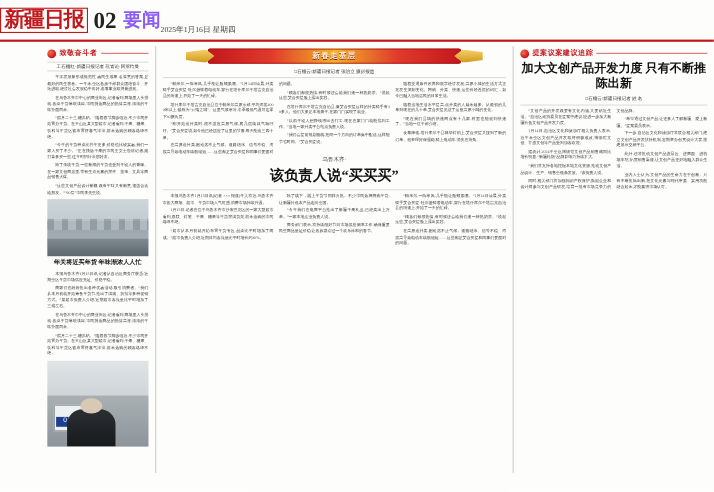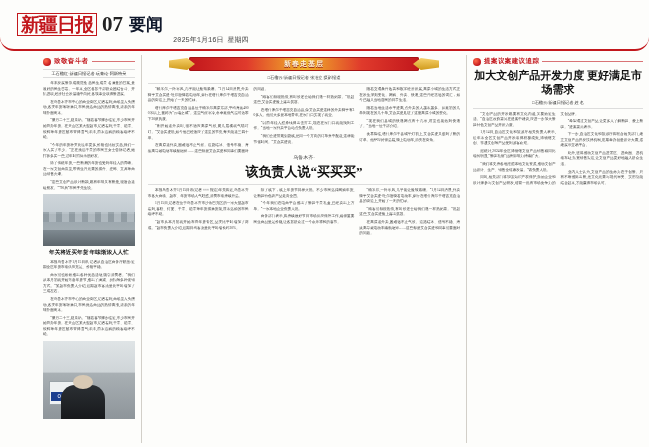--- a/index.html
+++ b/index.html
@@ -6,37 +6,37 @@
   body{
     width:649px;height:447px;overflow:hidden;
     background:#ffffff;
     font-family:"Liberation Serif", serif;
     color:#111;
   }
   .page{position:relative;width:649px;height:447px;background:#fdfdfb;}
 
   
   .masthead{
-    position:relative;height:51px;border-bottom:2px solid #c2171c;
-    display:flex;align-items:center;padding:0 17px;box-sizing:border-box;border-radius:14px;
+    position:relative;height:38px;border-bottom:2px solid #c2171c;
+    display:flex;align-items:center;padding:0 0;box-sizing:border-box;
   }
   .logo{
     font-family:"Liberation Serif", serif;
     font-weight:bold;font-size:19px;letter-spacing:-1px;
     color:#c2171c;white-space:nowrap;
     border:1px solid #c2171c;padding:1px 3px;line-height:1;
   }
   .pagenum{
     font-size:21px;font-weight:bold;color:#222;margin-left:5px;line-height:1;
   }
   .section-name{
-    font-size:17px;font-weight:bold;color:#0f172a;margin-left:6px;line-height:1;
+    font-size:17px;font-weight:bold;color:#8b5cf6;margin-left:6px;line-height:1;
   }
   .masthead-date{
-    font-size:7px;color:#444;margin-left:10px;align-self:flex-end;margin-bottom:4px;font-family:Liberation Mono, monospace;
+    font-size:7px;color:#444;margin-left:0;align-self:flex-end;margin-bottom:4px;
   }
 
   
   .body{
     position:relative;display:flex;height:396px;box-sizing:border-box;
     padding:4px 6px 4px 6px;gap:6px;margin-left:37px;
   }
   .col{box-sizing:border-box;}
   .col-left{width:100px;}
   .col-mid{width:340px;}
@@ -169,21 +169,21 @@
   
   .hr-thin{border-top:1px solid #ddd;margin:3px 0;}
 </style>
 </head>
 <body>
 
 <div class="page">
 
   <div class="masthead">
     <div class="logo">新疆日报</div>
-    <div class="pagenum">07</div>
+    <div class="pagenum">02</div>
     <div class="section-name">要闻</div>
     <div class="masthead-date">2025年1月16日 星期四</div>
   </div>
 
   <div class="body">
 
     <div class="col col-left">
       <div class="redbanner">
         <div class="dot"></div>
         <div class="txt">致敬奋斗者</div>
@@ -264,21 +264,21 @@
 
     <div class="vrule"></div>
 
     <div class="col col-right">
       <div class="redbanner" style="justify-content:center">
         <div class="dot"></div>
         <div class="txt">提案议案建议追踪</div>
         <div class="rule"></div>
       </div>
 
-      <div class="hl-right">加大文创产品开发力度 更好满足市场需求</div>
+      <div class="hl-right">加大文创产品开发力度 只有不断推陈出新</div>
       <div class="byline">□石榴云/新疆日报记者 姓 名</div>
       <div class="hr-thin"></div>
 
       <div class="tiny colsplit2">
         <p>“文创产品的开发既要有文化内涵,又要贴近生活。”自治区政协委员在提案中建议,应进一步加大新疆特色文创产品开发力度。</p>
         <p>1月14日,自治区文化和旅游厅相关负责人表示,近年来全区文创产品开发取得积极成效,博物馆文创、非遗文创等产品受到游客欢迎。</p>
         <p>据统计,2024年全区博物馆文创产品销售额同比增长明显,“新疆礼物”品牌影响力持续扩大。</p>
         <p>“我们将支持各地挖掘本地文化资源,推动文创产品设计、生产、销售全链条发展。”该负责人说。</p>
         <p>同时,相关部门将加强知识产权保护,鼓励企业和设计师参与文创产品研发,培育一批有市场竞争力的文创品牌。</p>
         <p>“希望通过文创产品,让更多人了解新疆、爱上新疆。”提案委员表示。</p>

